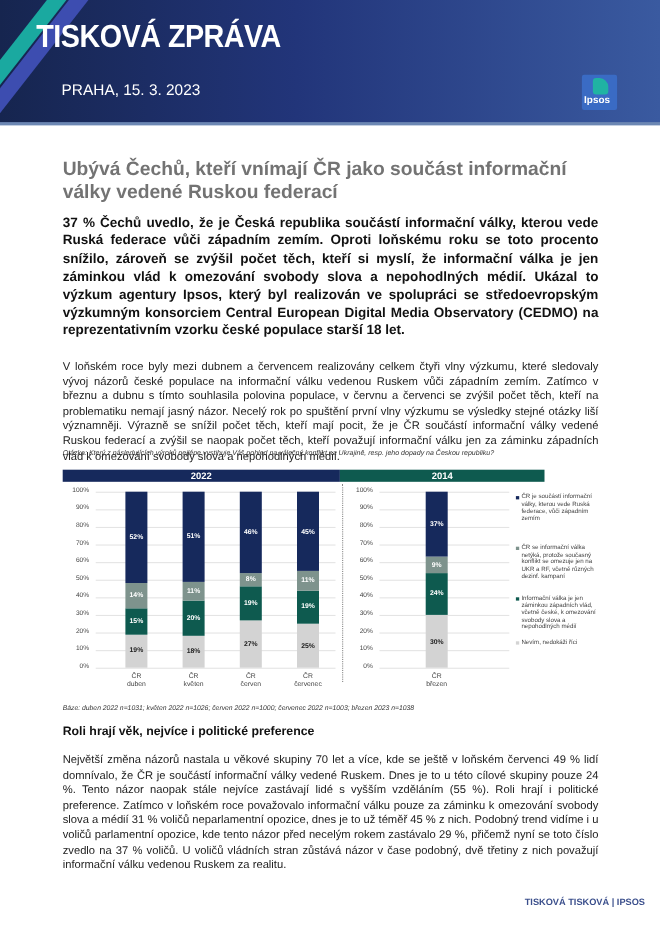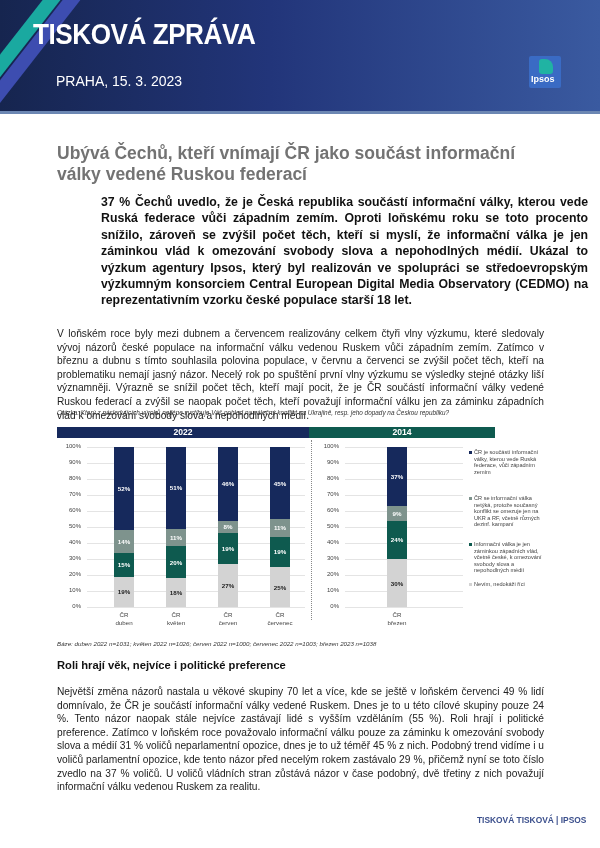--- a/index.html
+++ b/index.html
@@ -6,25 +6,25 @@
   body { width: 600px; height: 848px; background: #ffffff; font-family: "Liberation Sans", sans-serif; color: #111; position: relative; overflow: hidden; }
   .header { position: absolute; left: 0; top: 0; width: 600px; height: 113px; background: linear-gradient(90deg, #16254f 0%, #22357a 45%, #3a5aa0 100%); overflow: hidden; }
   .header-bottom { position: absolute; left: 0; top: 111px; width: 600px; height: 3px; background: #6c87b3; }
   .stripe { position: absolute; width: 14px; height: 180px; transform: rotate(38deg); transform-origin: top left; }
   .stripe.teal { left: 52px; top: -12px; background: #1aa9a0; }
   .stripe.blue { left: 72px; top: -12px; background: #3d4db0; }
   .h-title { position: absolute; left: 33px; top: 18px; font-size: 29px; font-weight: bold; color: #fff; letter-spacing: -0.5px; transform: scaleX(0.9); transform-origin: left; }
   .h-date { position: absolute; left: 56px; top: 73px; font-size: 14px; color: #fff; }
   .h-contact { position: absolute; left: 348px; top: 13px; font-size: 9.3px; line-height: 11px; color: #fff; }
   .h-contact .gap { height: 6px; }
-  .logo { position: absolute; left: 529px; top: 56px; width: 32px; height: 32px; background: #3a6bc4; border-radius: 2px; }
+  .logo { position: absolute; left: 529px; top: 68px; width: 32px; height: 32px; background: #3a6bc4; border-radius: 2px; }
   .logo .leaf { position: absolute; left: 10px; top: 3px; width: 14px; height: 15px; background: #20b3a3; border-radius: 3px 8px 3px 3px; }
   .logo .txt { position: absolute; left: 2px; top: 18px; font-size: 9px; font-weight: bold; color: #fff; }
   .title { position: absolute; left: 57px; top: 143px; width: 500px; font-size: 17.5px; font-weight: bold; line-height: 21px; color: #737373; }
-  .lead { position: absolute; left: 57px; top: 194px; width: 487px; font-size: 12.3px; font-weight: bold; line-height: 16.4px; text-align: justify; margin-left: 44px; }
+  .lead { position: absolute; left: 57px; top: 194px; width: 487px; font-size: 12.3px; font-weight: bold; line-height: 16.4px; text-align: justify; }
   .para { position: absolute; left: 57px; width: 487px; font-size: 10.2px; line-height: 13.6px; text-align: justify; color: #222; }
   .p1 { top: 327px; }
   .p2 { top: 685px; }
   .question { position: absolute; left: 57px; top: 409px; font-size: 6.4px; font-style: italic; color: #333; }
   .base { position: absolute; left: 57px; top: 640px; font-size: 6.2px; font-style: italic; color: #333; }
   .subhead { position: absolute; left: 57px; top: 659px; font-size: 11.2px; font-weight: bold; }
   .footer { position: absolute; left: 477px; top: 815px; font-size: 8.4px; font-weight: bold; color: #3b4f8c; }
   
   .chart { position: absolute; left: 57px; top: 425px; width: 500px; height: 210px; }
   .band { position: absolute; top: 2px; height: 11px; color: #fff; font-size: 8.6px; font-weight: bold; text-align: center; line-height: 11px; }

